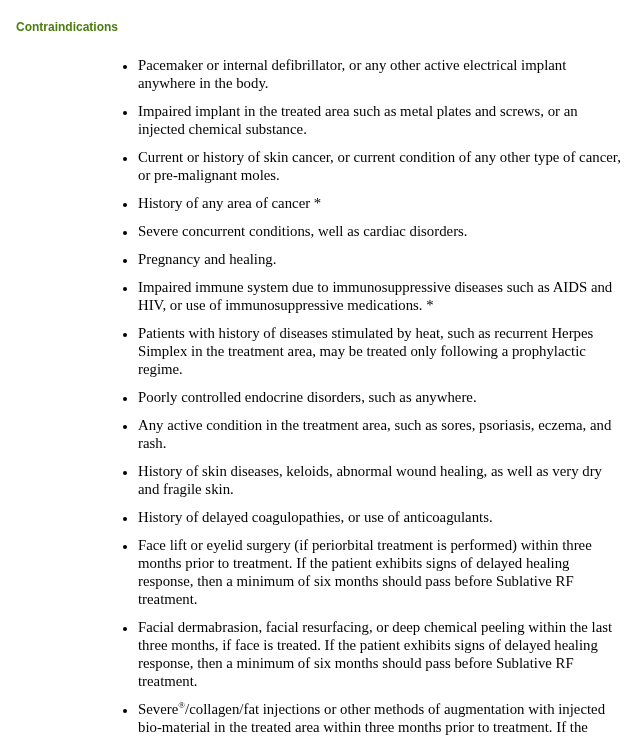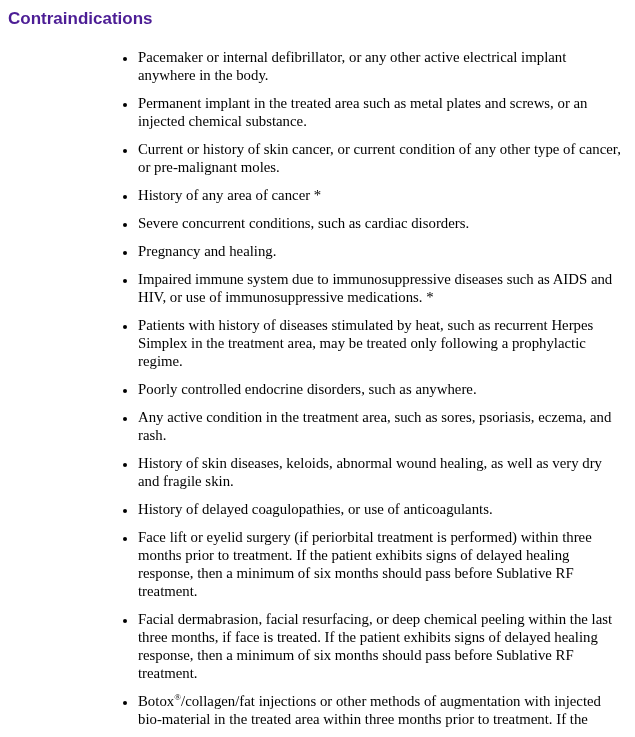--- a/index.html
+++ b/index.html
@@ -15,25 +15,25 @@
     position: relative;
   }
   .page {
     width: 635px;
     height: 737px;
     background: #ffffff;
   }
   .heading {
     font-family: "Liberation Sans", "DejaVu Sans", sans-serif;
     font-weight: bold;
-    font-size: 17px;
+    font-size: 12px;
     line-height: 20px;
-    margin: 0;
+    margin: 8px;
     padding: 9px 0 0 8px;
-    color: #4c1d95;
+    color: #4d7c0f;
   }
   ul.contra-list {
     margin: 19px 0 0 0;
     padding: 0 0 0 137px;
     width: 627px;
     box-sizing: border-box;
     list-style: disc outside;
   }
   ul.contra-list li {
     font-family: Liberation Serif, serif;
@@ -52,28 +52,28 @@
     vertical-align: super;
   }
 </style>
 </head>
 <body>
 
 <div class="page">
   <h1 class="heading">Contraindications</h1>
   <ul class="contra-list">
     <li><span>Pacemaker or internal defibrillator, or any other active electrical implant anywhere in the body.</span></li>
-    <li><span>Permanent implant in the treated area such as metal plates and screws, or an injected chemical substance.</span></li>
+    <li><span>Impaired implant in the treated area such as metal plates and screws, or an injected chemical substance.</span></li>
     <li><span>Current or history of skin cancer, or current condition of any other type of cancer, or pre-malignant moles.</span></li>
     <li><span>History of any area of cancer *</span></li>
-    <li><span>Severe concurrent conditions, such as cardiac disorders.</span></li>
+    <li><span>Severe concurrent conditions, well as cardiac disorders.</span></li>
     <li><span>Pregnancy and healing.</span></li>
     <li><span>Impaired immune system due to immunosuppressive diseases such as AIDS and HIV, or use of immunosuppressive medications. *</span></li>
     <li><span>Patients with history of diseases stimulated by heat, such as recurrent Herpes Simplex in the treatment area, may be treated only following a prophylactic regime.</span></li>
     <li><span>Poorly controlled endocrine disorders, such as anywhere.</span></li>
     <li><span>Any active condition in the treatment area, such as sores, psoriasis, eczema, and rash.</span></li>
     <li><span>History of skin diseases, keloids, abnormal wound healing, as well as very dry and fragile skin.</span></li>
     <li><span>History of delayed coagulopathies, or use of anticoagulants.</span></li>
     <li><span>Face lift or eyelid surgery (if periorbital treatment is performed) within three months prior to treatment. If the patient exhibits signs of delayed healing response, then a minimum of six months should pass before Sublative RF treatment.</span></li>
     <li><span>Facial dermabrasion, facial resurfacing, or deep chemical peeling within the last three months, if face is treated. If the patient exhibits signs of delayed healing response, then a minimum of six months should pass before Sublative RF treatment.</span></li>
-    <li><span>Botox</span><sup class="reg">®</sup><span>/collagen/fat injections or other methods of augmentation with injected bio-material in the treated area within three months prior to treatment. If the</span></li>
+    <li><span>Severe</span><sup class="reg">®</sup><span>/collagen/fat injections or other methods of augmentation with injected bio-material in the treated area within three months prior to treatment. If the</span></li>
   </ul>
 </div>
 
 </body></html>

